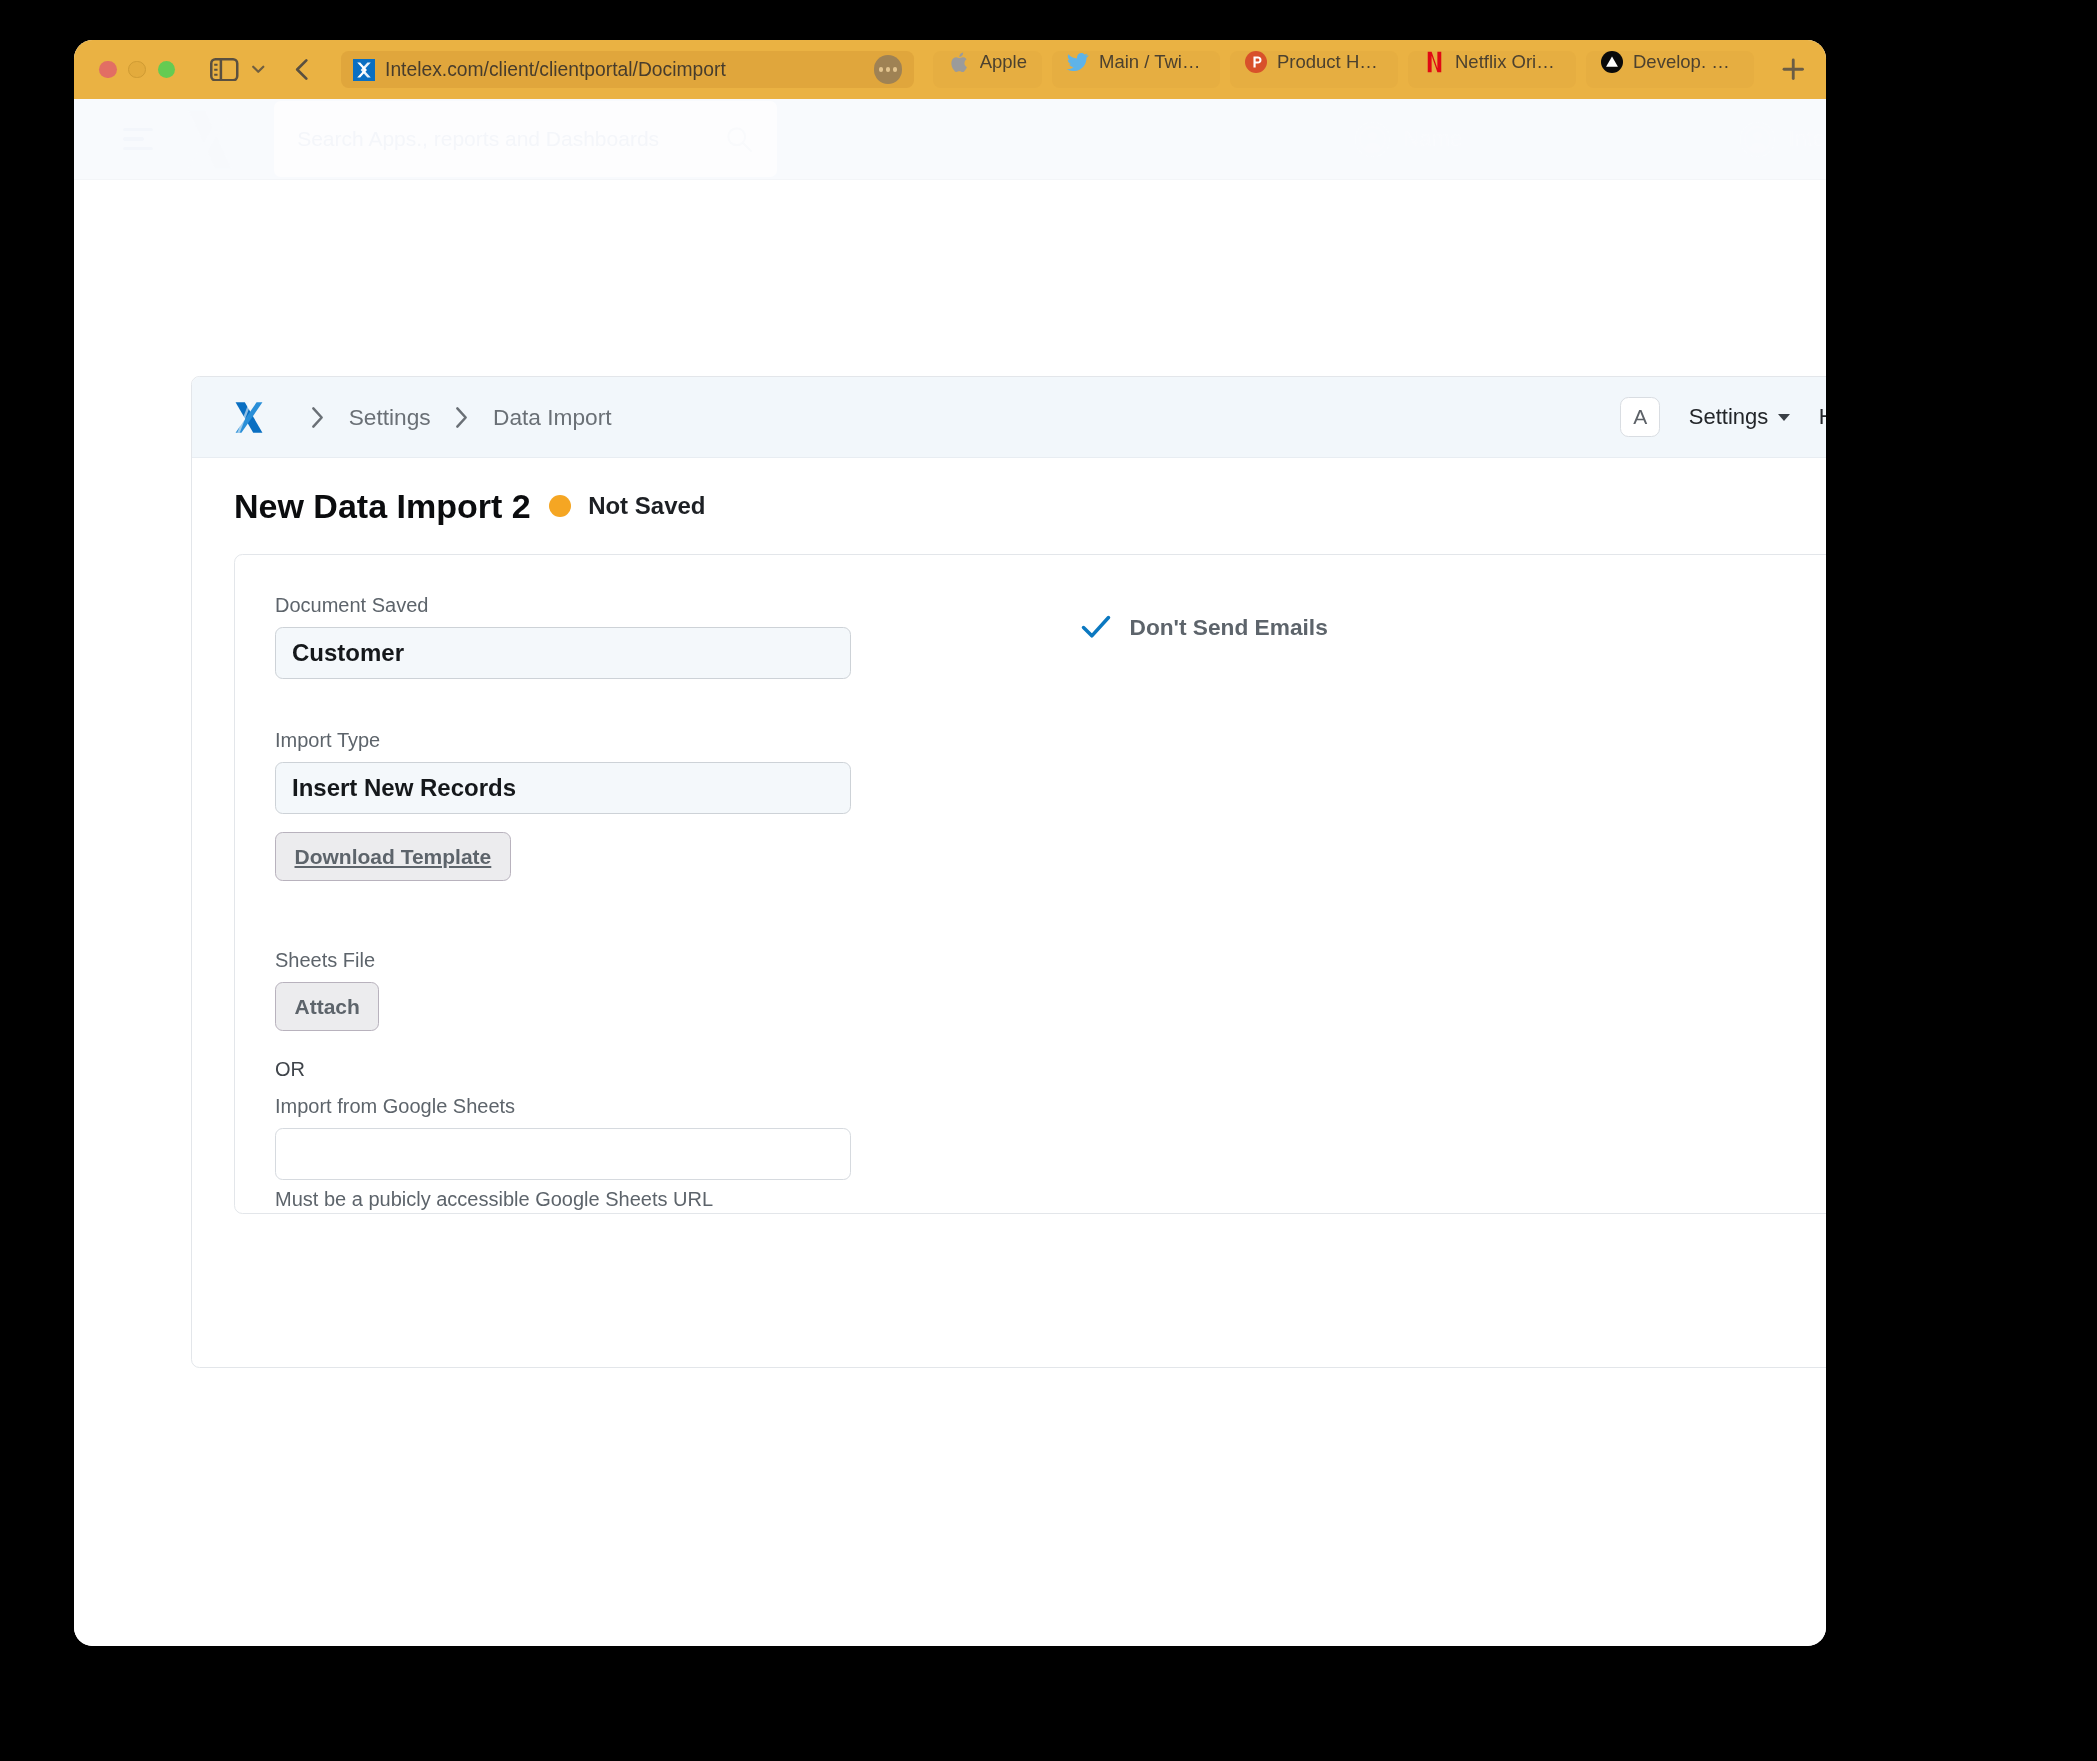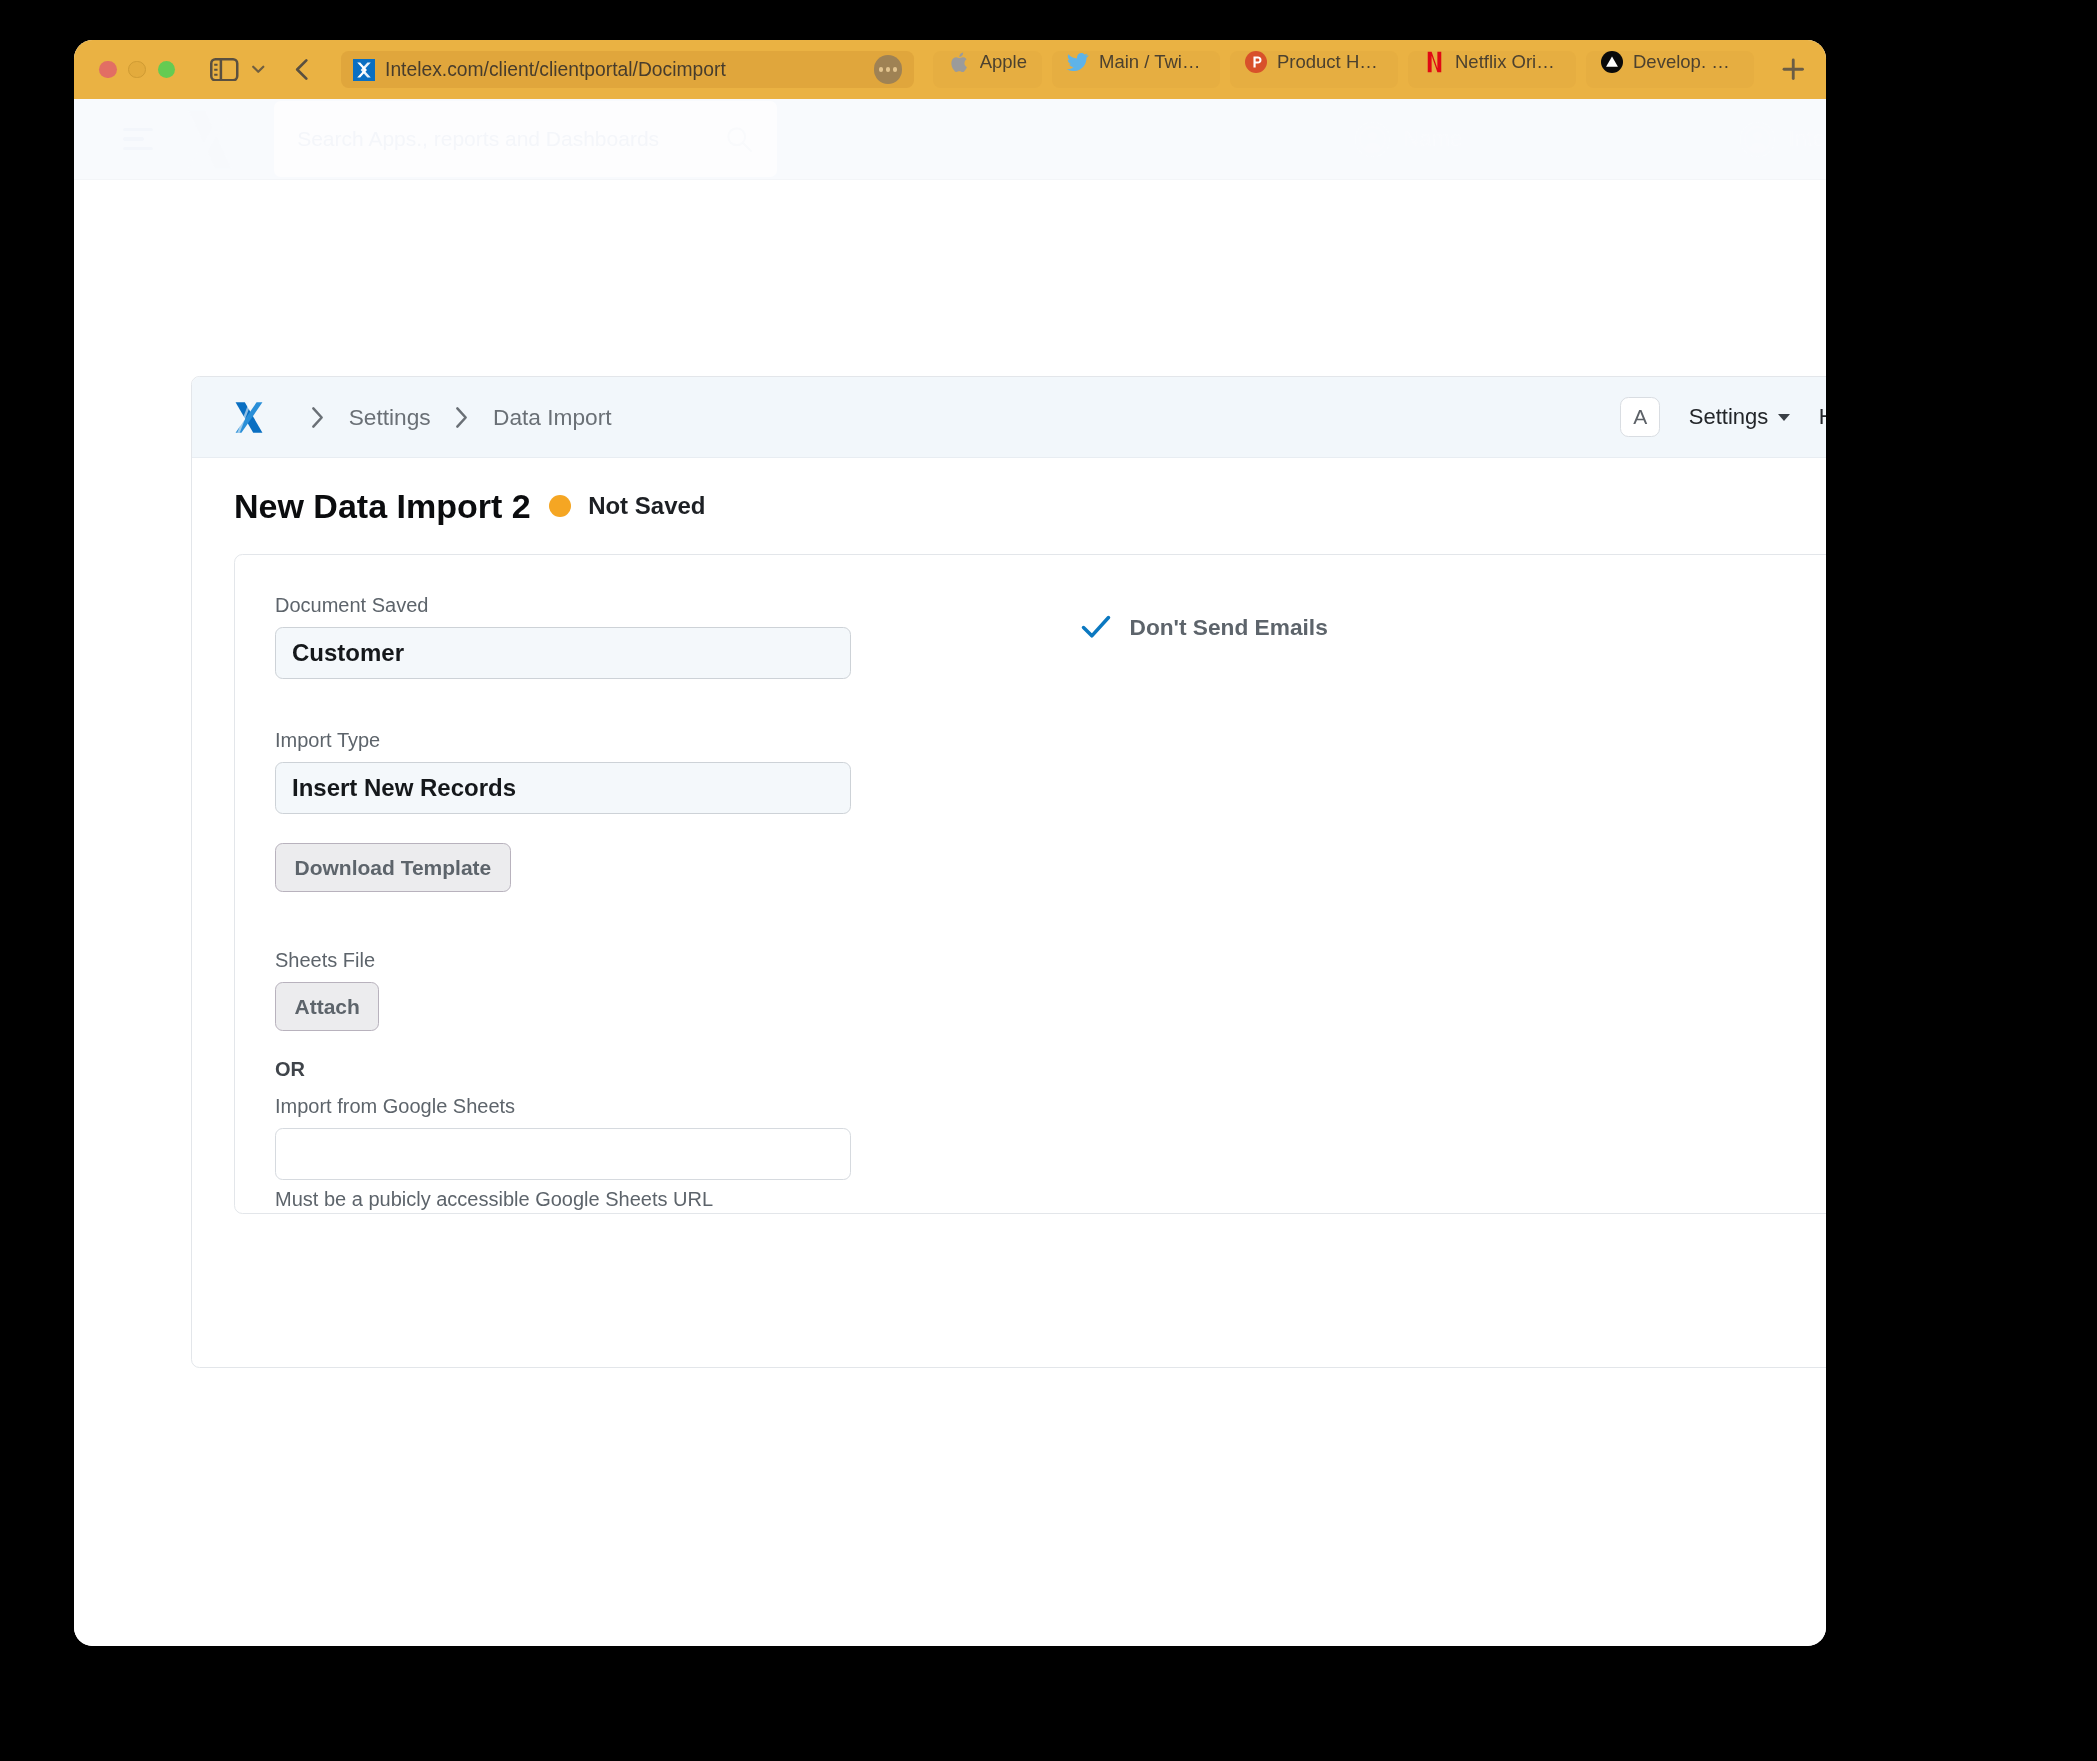--- a/index.html
+++ b/index.html
@@ -310,23 +310,23 @@
     padding: 11.7px 18.5px;
     cursor: pointer;
     font-family: inherit;
   }
   .field-group { margin-bottom: 0; }
 
   #fg-document-type { position: absolute; left: 40px; top: 39px; }
   #checkbox-row { position: absolute; left: 846px; top: 59px; display: flex; align-items: center; gap: 18.5px; }
   #checkbox-row .cb-label { font-size: 22.7px; font-weight: bold; color: #5d646b; white-space: nowrap; }
   #fg-import-type { position: absolute; left: 40px; top: 174px; }
-  #download-template-button { position: absolute; left: 40px; top: 288px; }
+  #download-template-button { position: absolute; left: 40px; top: 277px; text-decoration: underline; }
   #fg-import-file { position: absolute; left: 40px; top: 394px; }
-  #or-label { position: absolute; left: 40px; top: 503px; font-size: 20px; font-weight: bold; color: #3f444a; }
+  #or-label { position: absolute; left: 40px; top: 503px; font-size: 20px; font-weight: normal; color: #3f444a; }
   #fg-gsheets { position: absolute; left: 40px; top: 540px; }
   #gsheets-hint { font-size: 20px; color: #5d646b; margin-top: 8px; }
 
   svg { display: block; }
 </style>
 </head>
 <body>
 
 <div id="screen">
 

